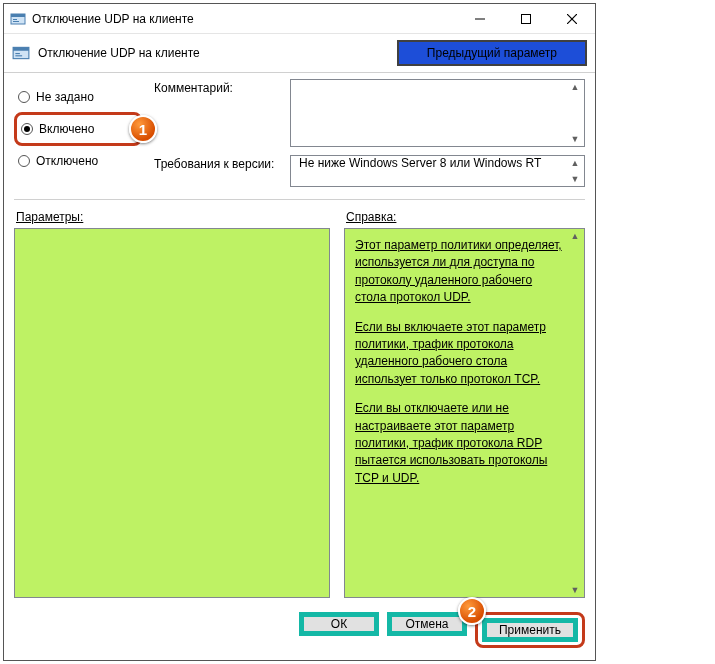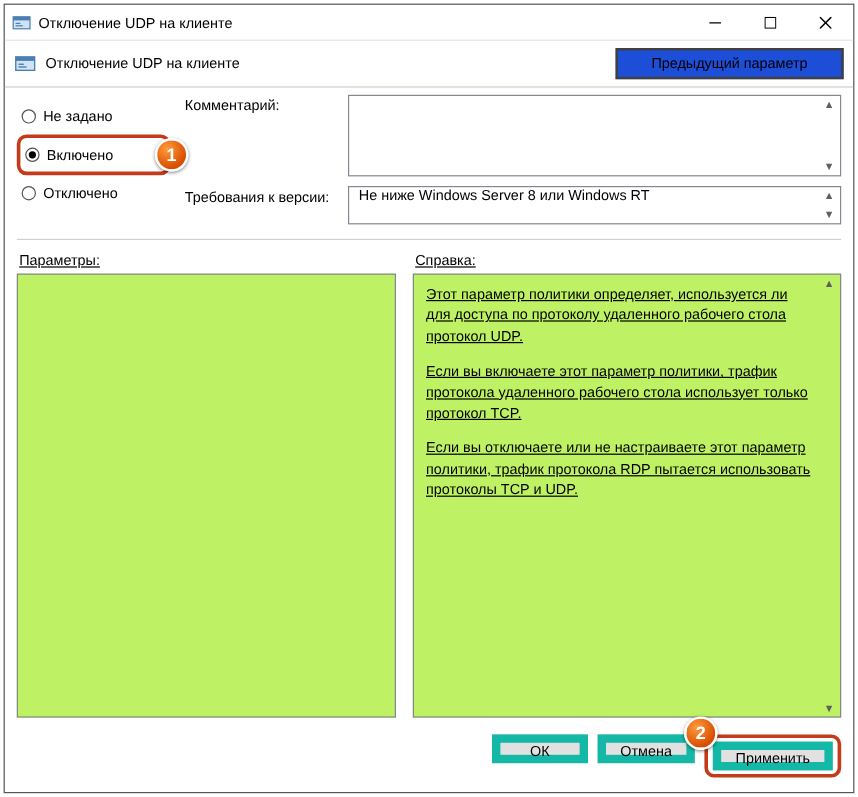--- a/index.html
+++ b/index.html
@@ -10,21 +10,21 @@
     font-family: "Segoe UI", Tahoma, sans-serif;
     font-size: 12px;
     color: #000;
     width: 715px;
     height: 664px;
     border-radius: 6px;
     overflow: hidden;
   }
   .window {
     border: 1px solid #555;
-    width: 709px;
+    width: 593px;
     height: 658px;
     background: #fff;
     display: flex;
     flex-direction: column;
   }
   .titlebar {
     height: 30px;
     display: flex;
     align-items: center;
     padding: 0 0 0 6px;
@@ -168,21 +168,21 @@
     justify-content: flex-end;
     gap: 8px;
     padding: 10px 10px 12px 10px;
     position: relative;
   }
   .btn {
     min-width: 80px;
     height: 24px;
     padding: 0 12px;
     background: #e1e1e1;
-    border: 7px solid #14b8a6;
+    border: 5px solid #14b8a6;
     font: inherit;
     cursor: pointer;
   }
   .apply-wrap {
     border: 3px solid #c43a1a;
     border-radius: 8px;
     padding: 3px 4px;
     display: flex;
     position: relative;
   }

